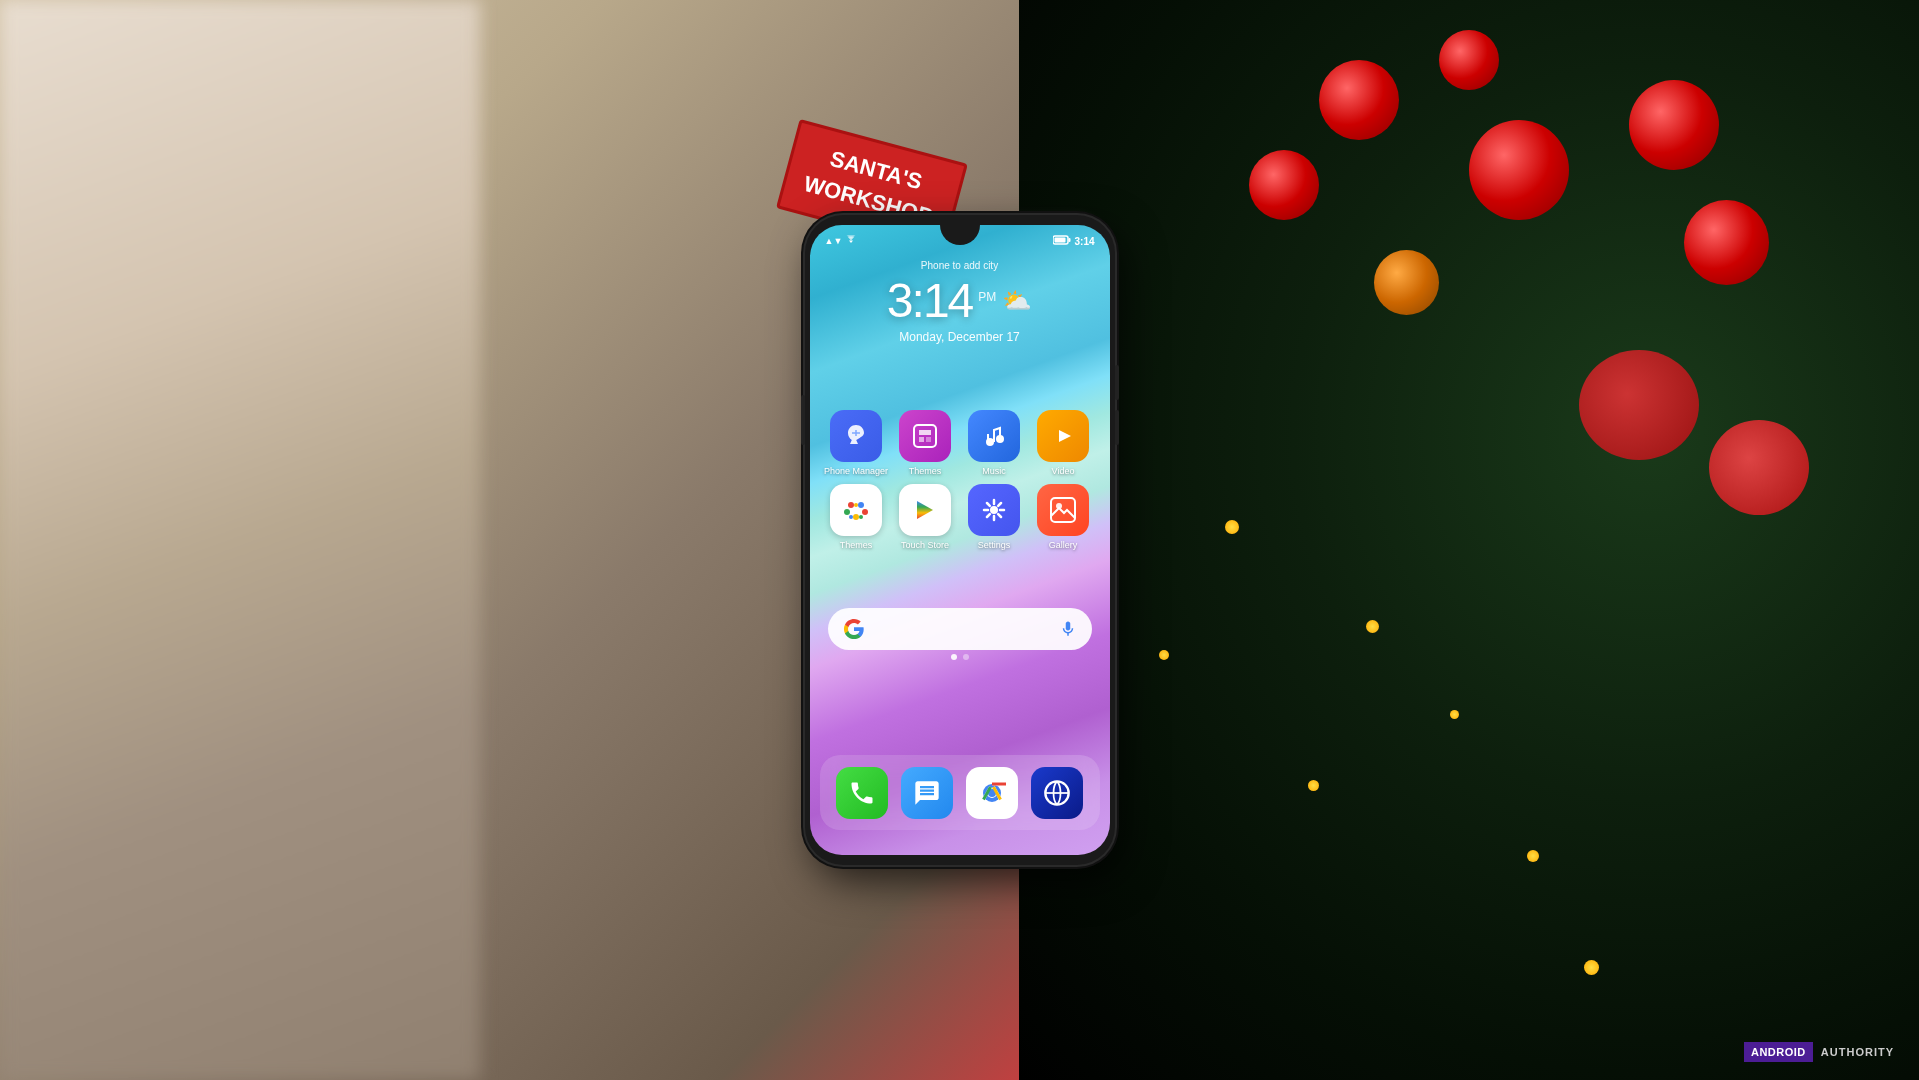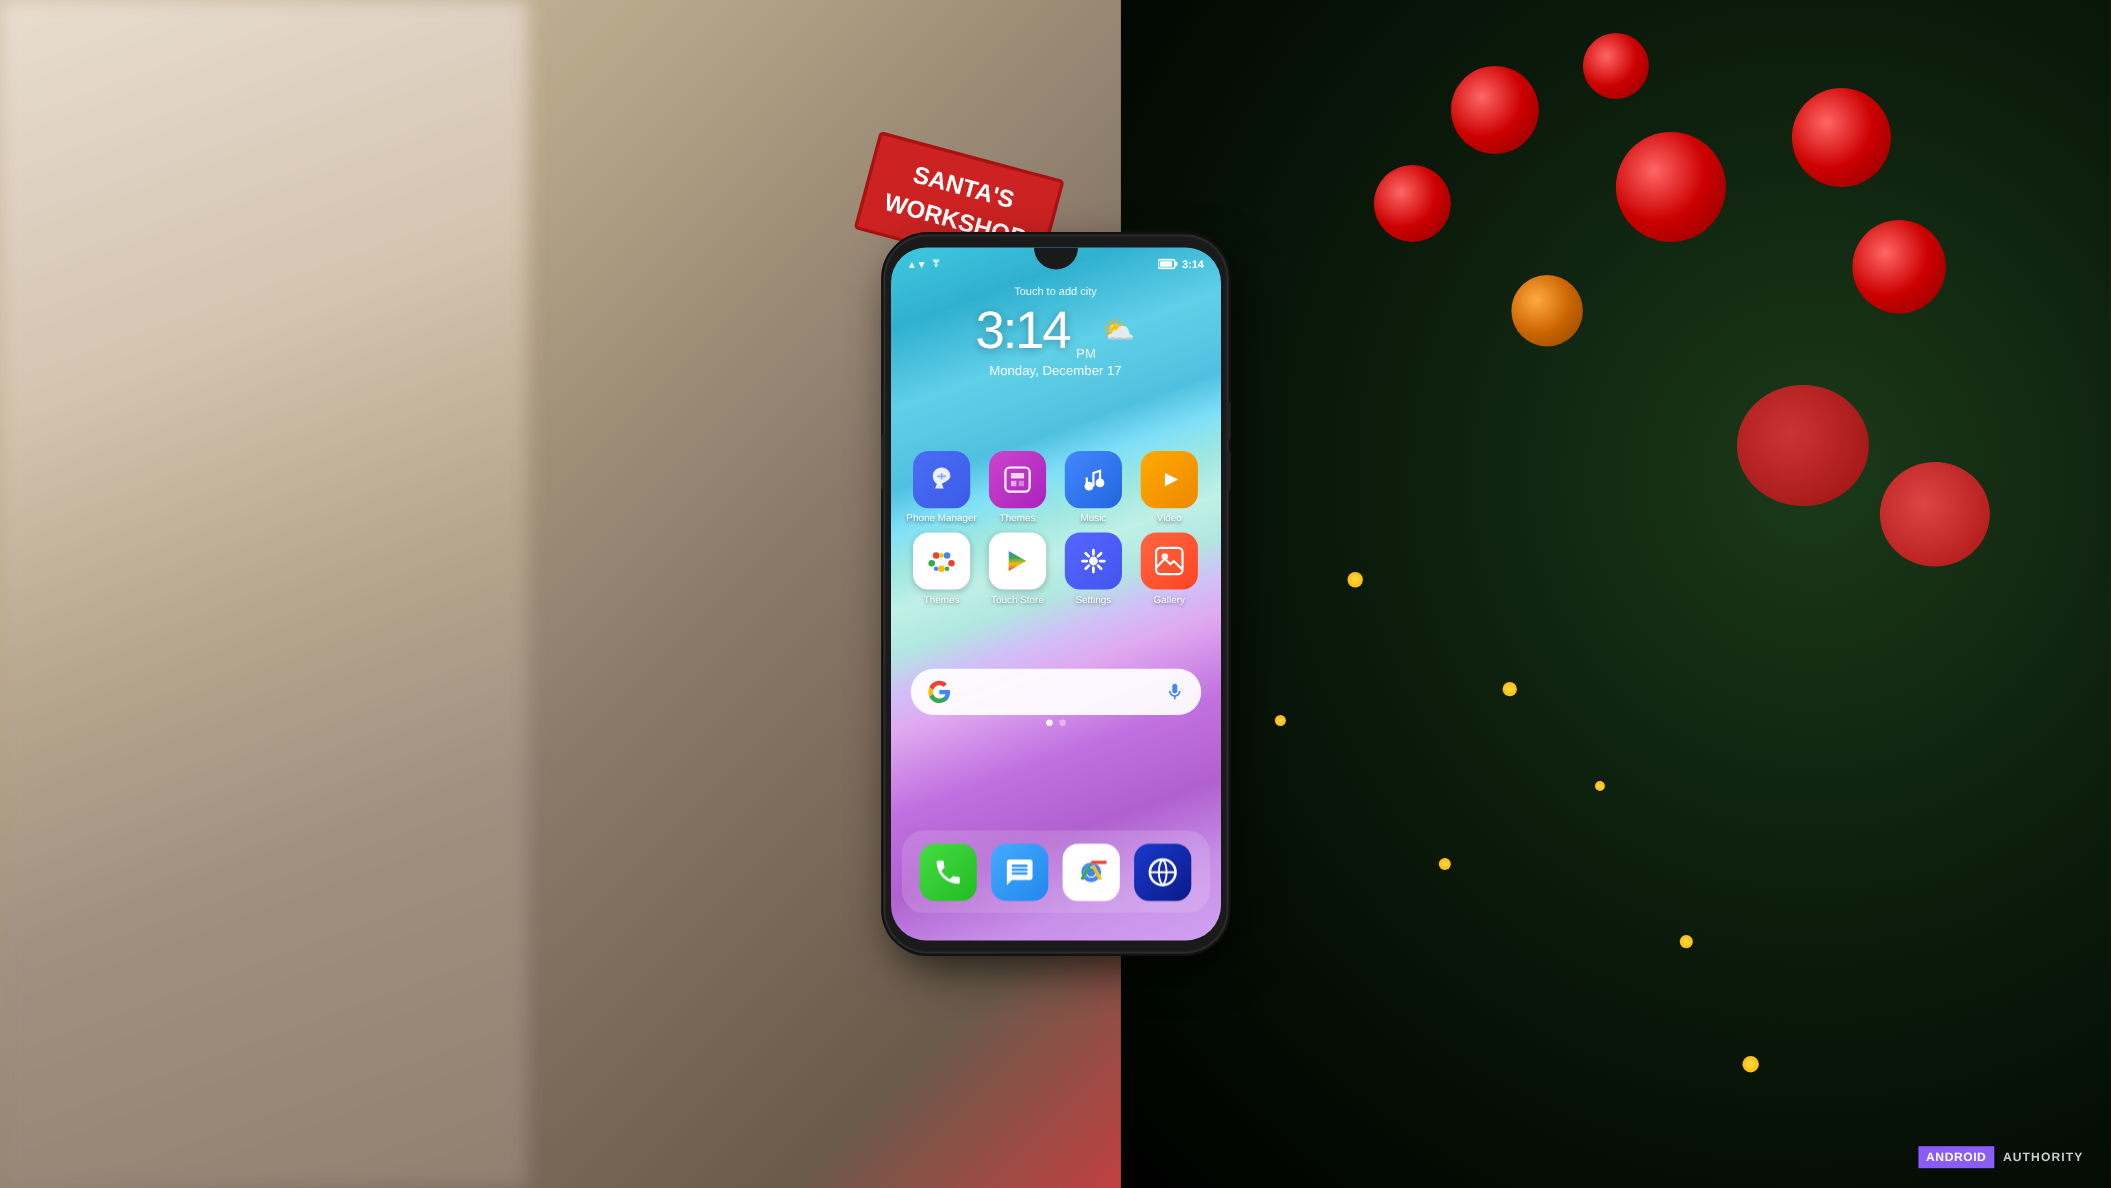--- a/index.html
+++ b/index.html
@@ -214,21 +214,21 @@
       font-size: 48px;
       font-weight: 200;
       letter-spacing: -2px;
       text-shadow: 0 2px 8px rgba(0,0,0,0.3);
     }
 
     .clock-pm {
       font-size: 12px;
       color: rgba(255,255,255,0.9);
       align-self: flex-end;
-      margin-bottom: 0;
+      margin-bottom: 24px;
     }
 
     .clock-weather-icon {
       font-size: 24px;
       align-self: center;
     }
 
     .clock-date {
       color: rgba(255,255,255,0.95);
       font-size: 12px;
@@ -400,21 +400,21 @@
       position: absolute;
       bottom: 18px;
       right: 25px;
       display: flex;
       align-items: center;
       gap: 8px;
       z-index: 100;
     }
 
     .watermark-android {
-      background: #8b5cf6;
+      background: #4c1d95;
       color: white;
       font-size: 11px;
       font-weight: bold;
       padding: 4px 7px;
       letter-spacing: 0.5px;
     }
 
     .watermark-authority {
       color: #cccccc;
       font-size: 11px;
@@ -509,21 +509,21 @@
               <rect x="0" y="1" width="15" height="8" rx="2" fill="none" stroke="white" stroke-width="1.5"></rect>
               <rect x="15.5" y="3" width="2" height="4" rx="1" fill="white"></rect>
               <rect x="1.5" y="2.5" width="11" height="5" rx="1" fill="white"></rect>
             </svg>
           </span>
           <span class="status-time">3:14</span>
         </div>
       </div>
 
       <div class="weather-widget">
-        <div class="touch-to-add">Touch to add city</div>
+        <div class="touch-to-add">Phone to add city</div>
         <div class="clock-display">
           <span class="clock-time">3:14</span>
           <span class="clock-pm">PM</span>
           <span class="clock-weather-icon">⛅</span>
         </div>
         <div class="clock-date">Monday, December 17</div>
       </div>
 
       <div class="app-grid">
         <div class="app-row">

